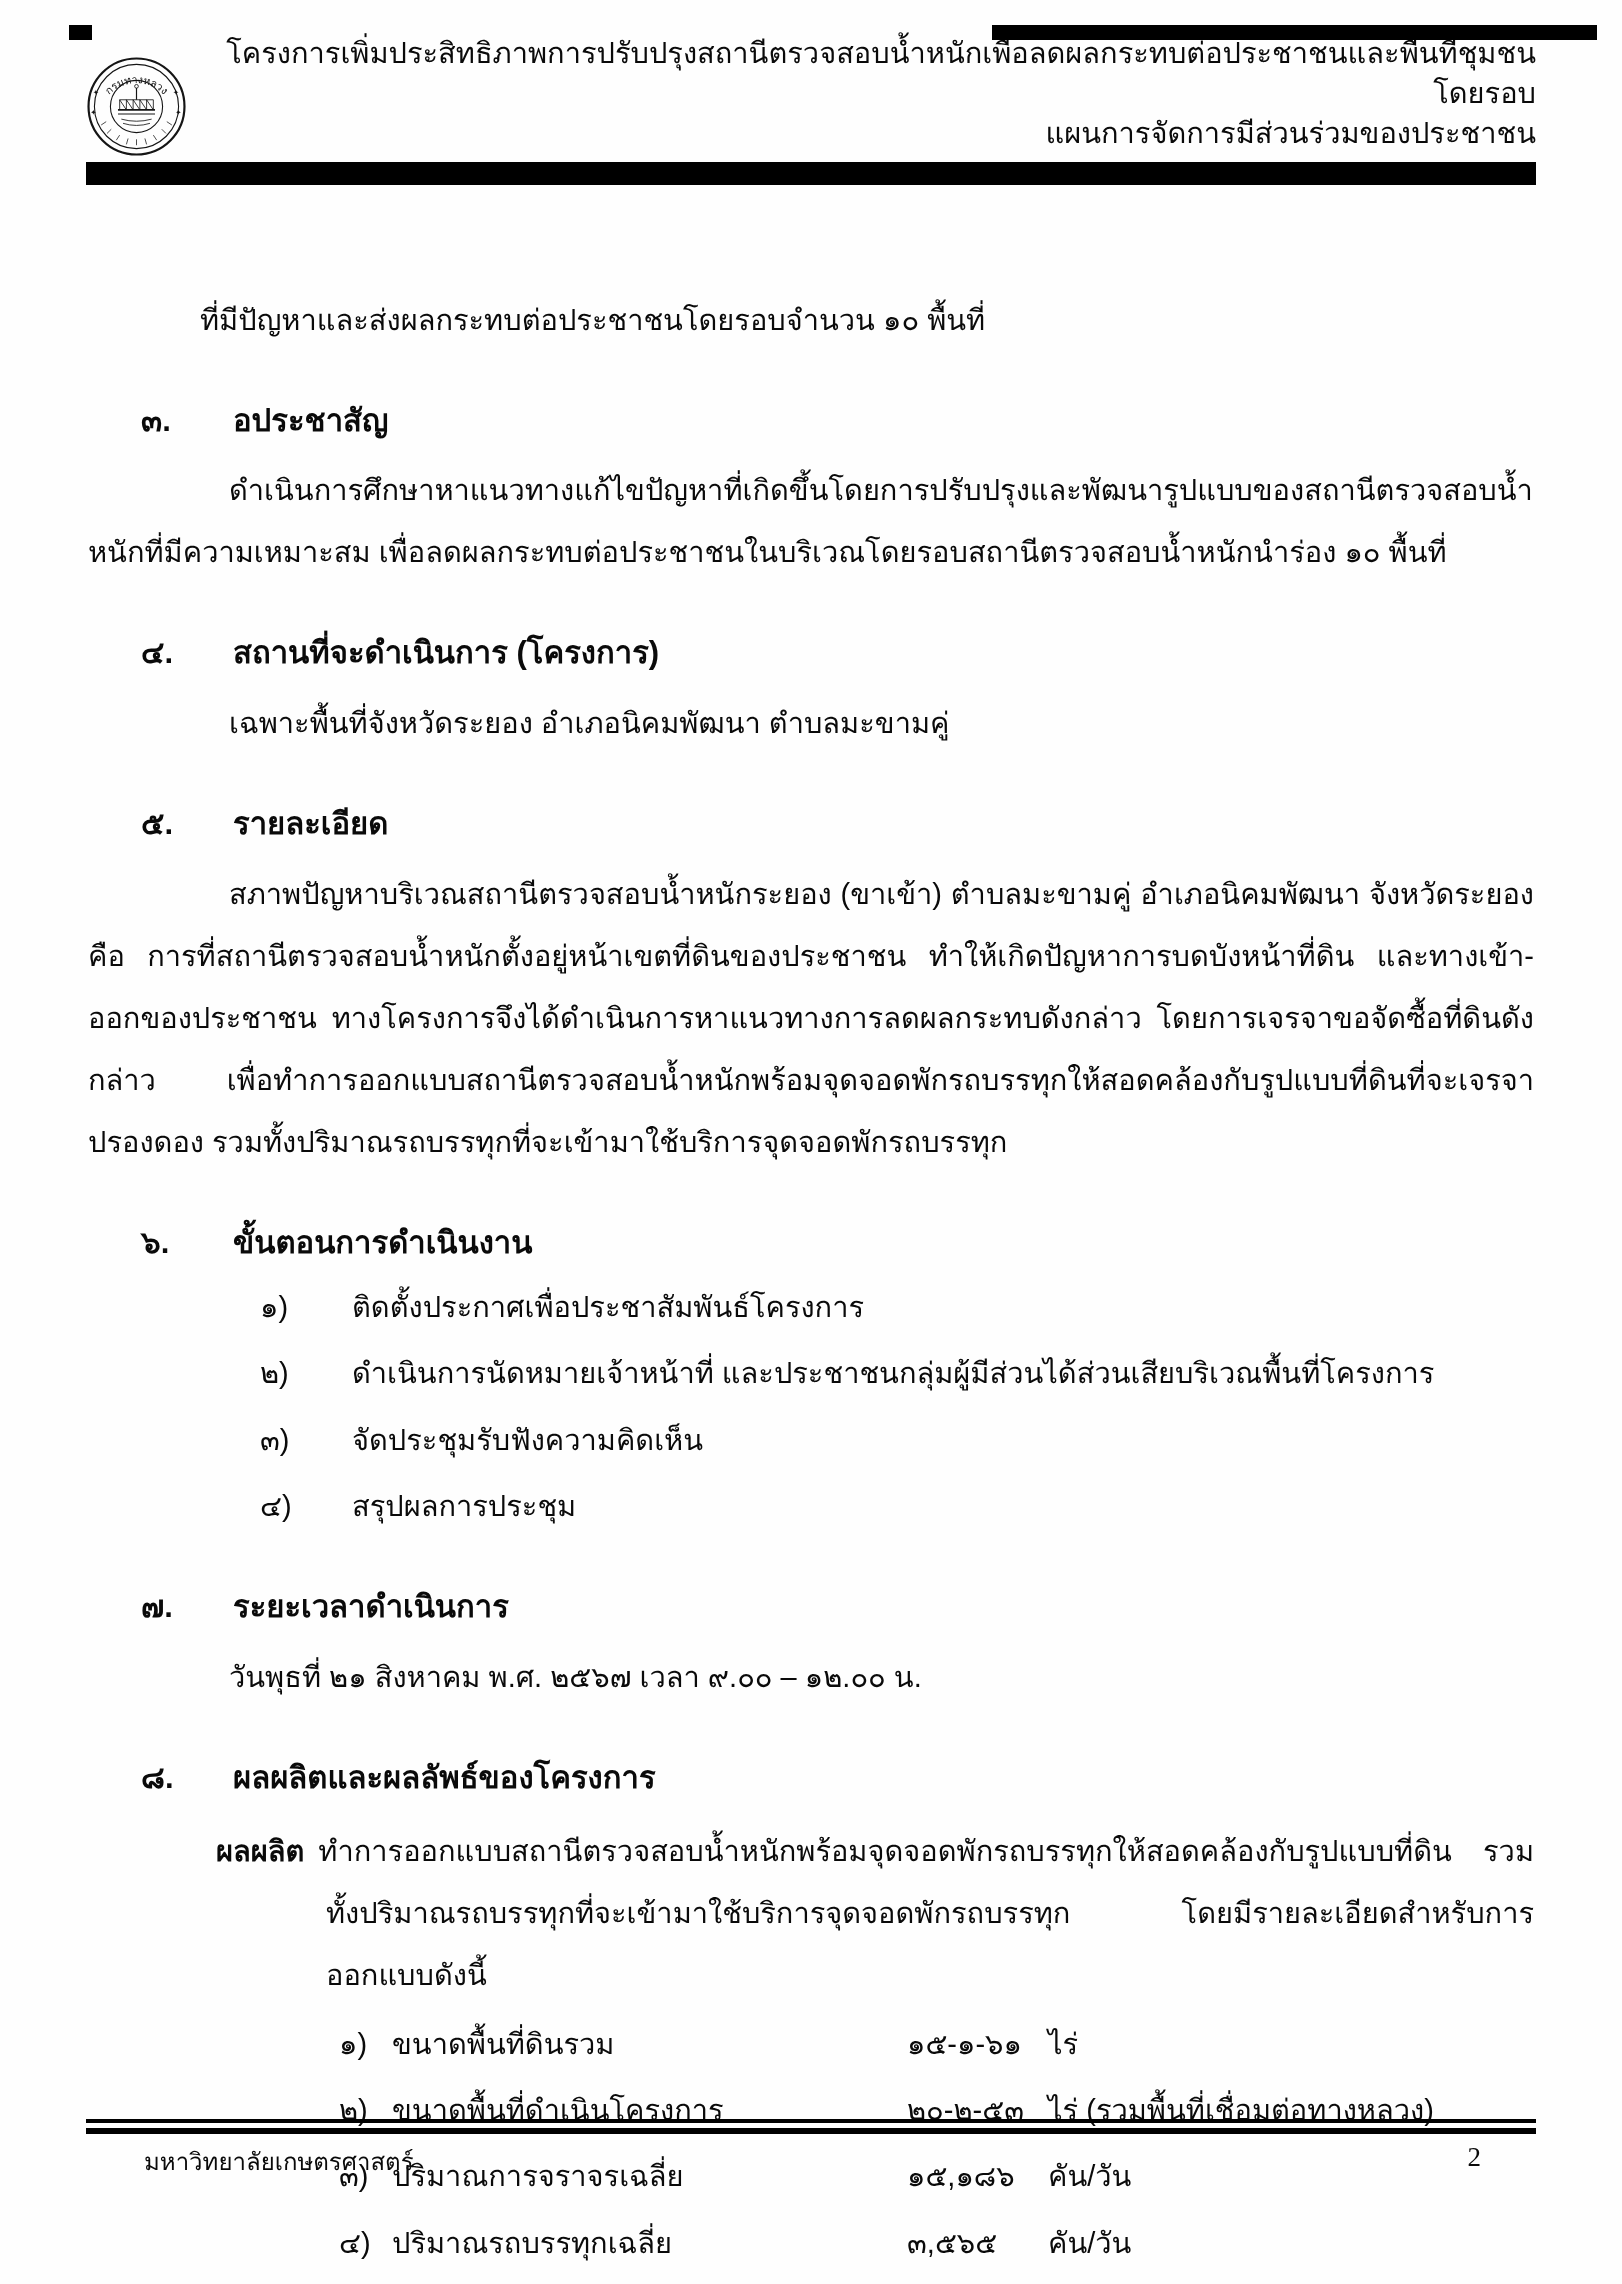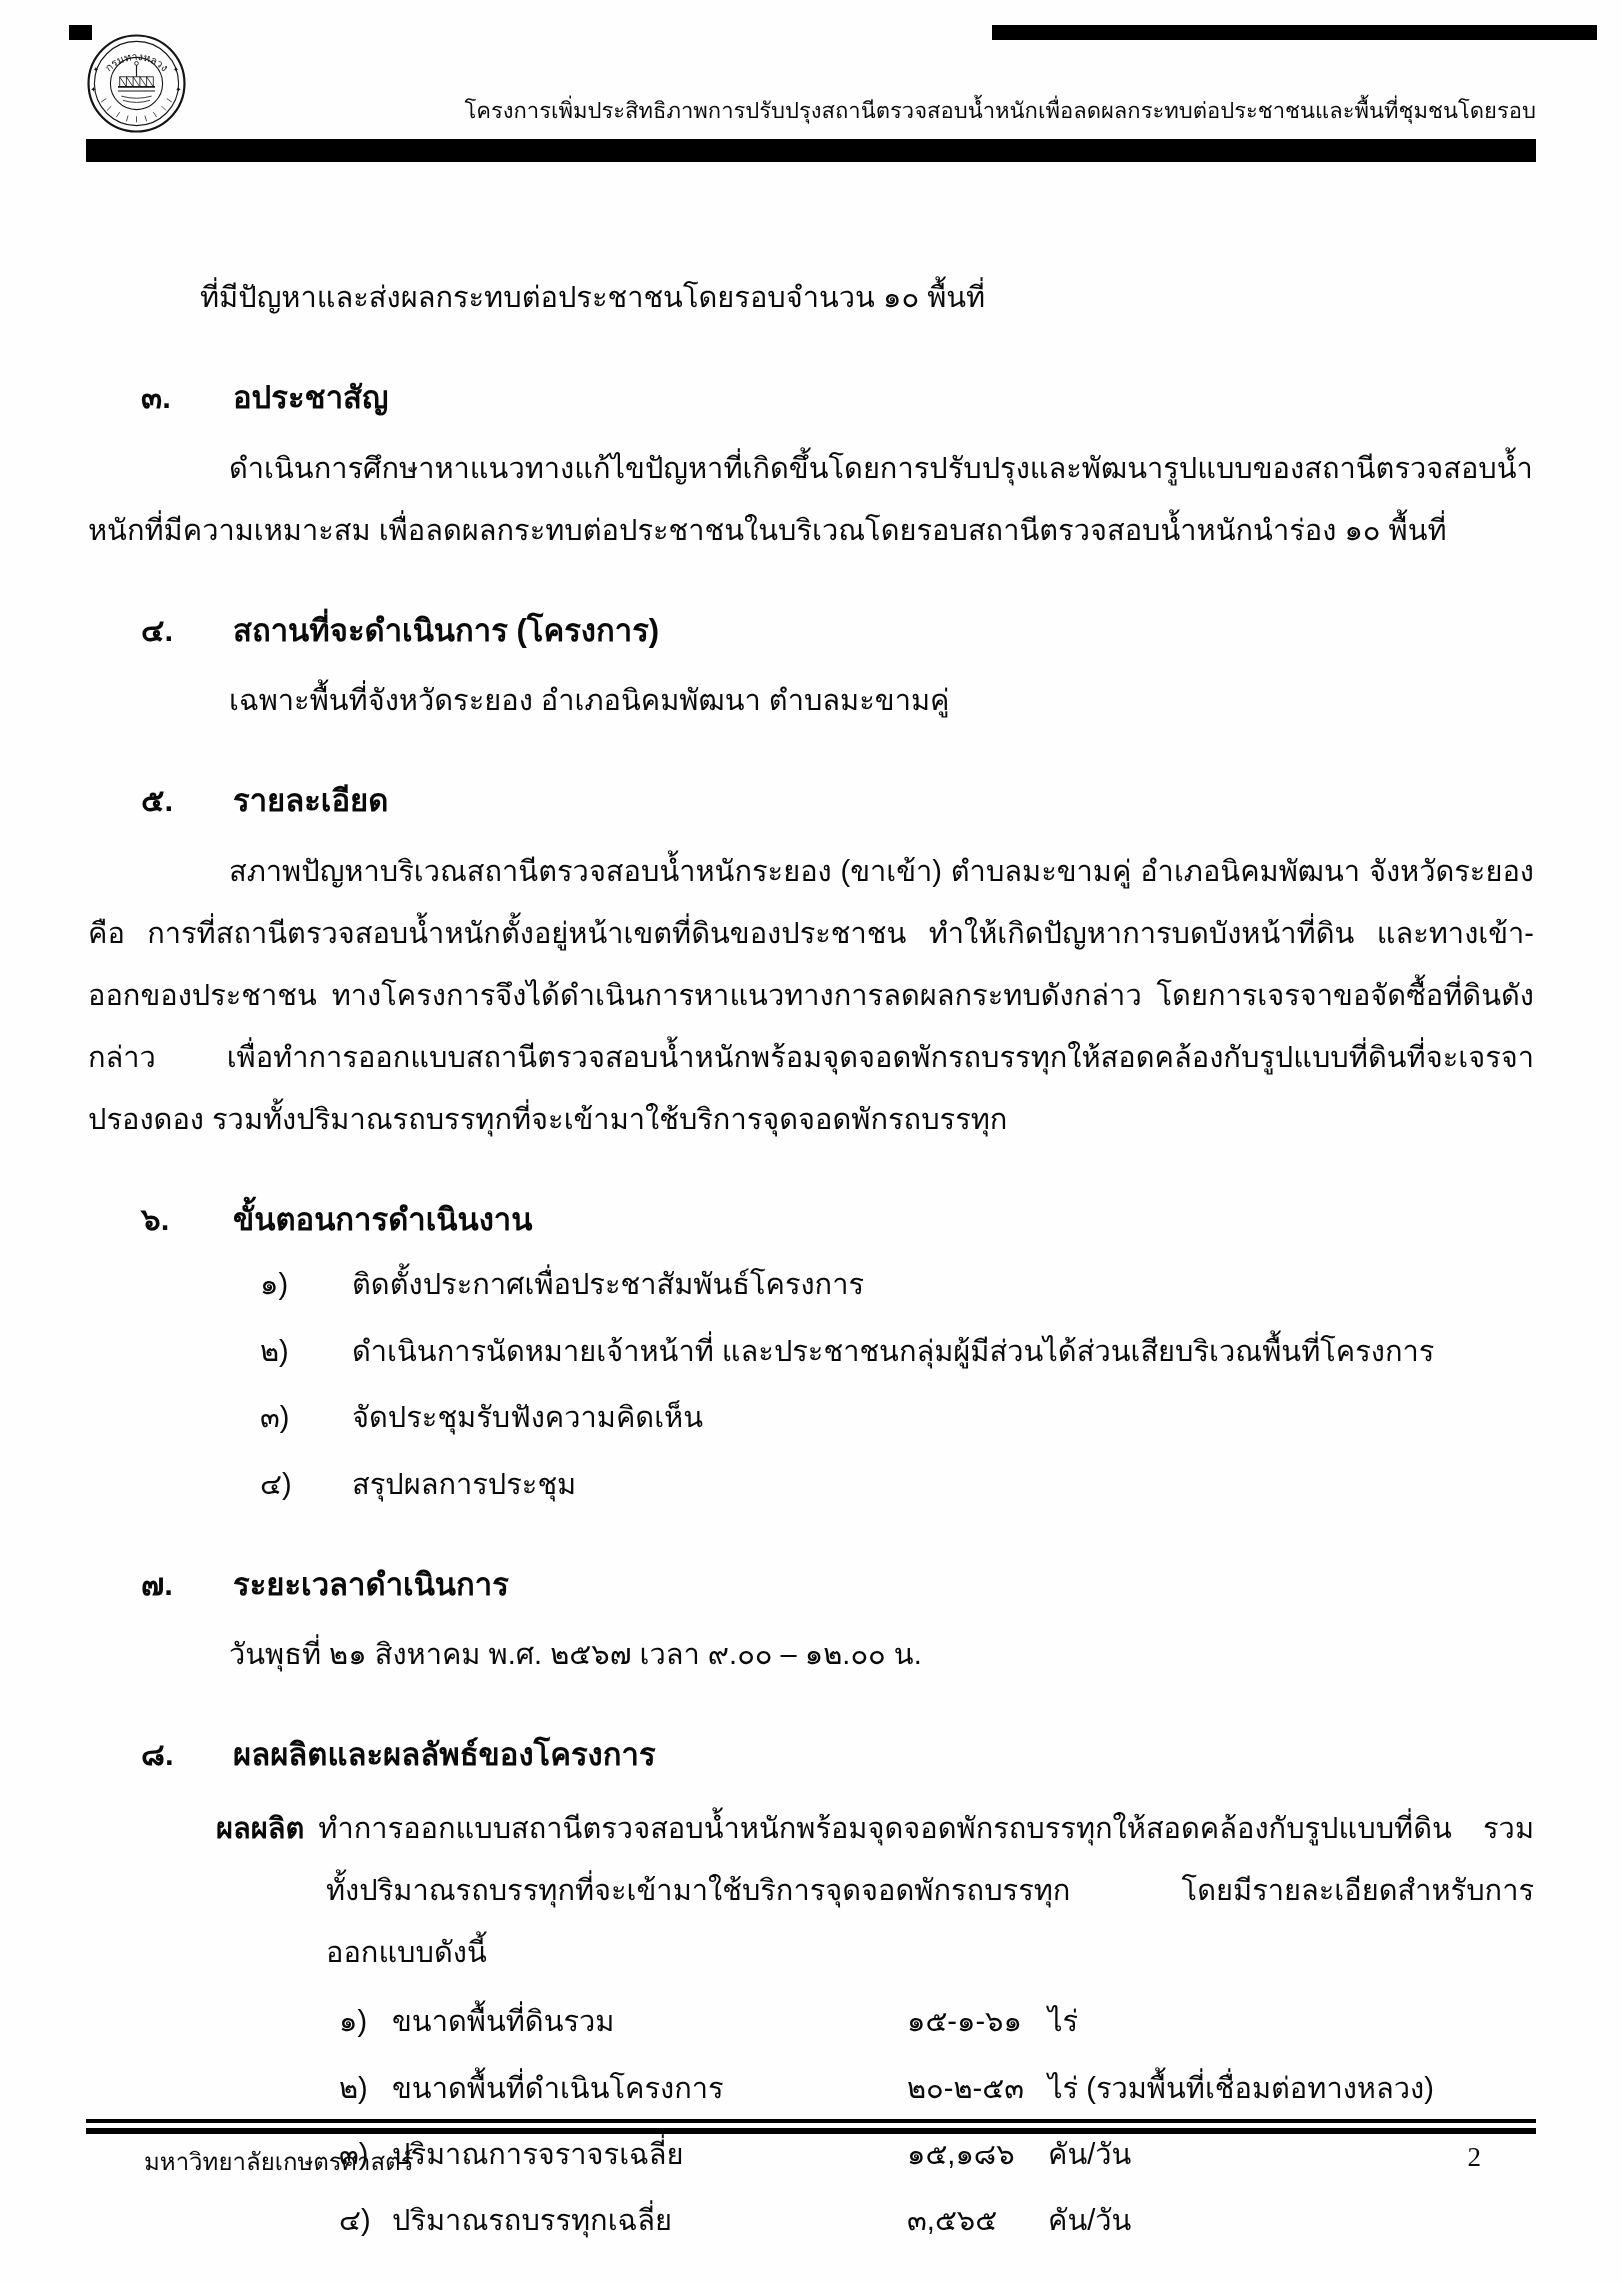--- a/index.html
+++ b/index.html
@@ -7,21 +7,21 @@
     width:1622px; height:2284px; position:relative; background:#fefefe; color:#0a0a0a;
     font-family:"Liberation Sans","DejaVu Sans",sans-serif; overflow:hidden;
     margin:0 auto;
   }
   .scan-artifact { position:absolute; background:#000; }
   #art-left  { left:69px;  top:25px; width:23px;  height:15px; }
   #art-right { left:992px; top:25px; width:605px; height:15px; }
 
   .header { display:flex; justify-content:space-between; align-items:flex-end; margin:0 86px; padding-top:33px; }
   .logo-wrap { width:101px; height:101px; flex:0 0 auto; }
-  .header-titles { text-align:right; font-size:22px; line-height:40px; padding-bottom:3.5px; }
+  .header-titles { text-align:right; font-size:29px; line-height:40px; padding-bottom:3.5px; }
   .header-rule { margin:5.3px 86px 0 86px; height:23px; background:#000; }
 
   .content { margin:0 88px; font-size:29px; }
   .cont-line { margin:104px 0 0 112px; line-height:62px; }
 
   .sec { margin-top:49px; display:flex; font-size:31px; font-weight:700; line-height:42px; }
   .sec-num { margin-left:53px; width:92px; }
   .sec-title { flex:1; }
 
   .para { margin-top:17.6px; line-height:62px; text-indent:141px; text-align:justify; }
@@ -93,20 +93,21 @@
           <line x1="60" y1="99" x2="60" y2="106"></line>
             <line x1="70" y1="98" x2="72" y2="105"></line>
           <line x1="80" y1="94" x2="84" y2="100"></line>
             <line x1="90" y1="87" x2="95" y2="92"></line>
           <line x1="96" y1="78" x2="102" y2="82"></line>
         </g>
       </svg>
     </div>
     <div class="header-titles">
       <div>โครงการเพิ่มประสิทธิภาพการปรับปรุงสถานีตรวจสอบน้ำหนักเพื่อลดผลกระทบต่อประชาชนและพื้นที่ชุมชนโดยรอบ</div>
+      <div>แผนการจัดการมีส่วนร่วมของประชาชน</div>
     </div>
   </div>
   <div class="header-rule"></div>
 
   <div class="content">
 
     <div class="cont-line">ที่มีปัญหาและส่งผลกระทบต่อประชาชนโดยรอบจำนวน ๑๐ พื้นที่</div>
 
     <div class="sec">
       <span class="sec-num">๓.</span>

